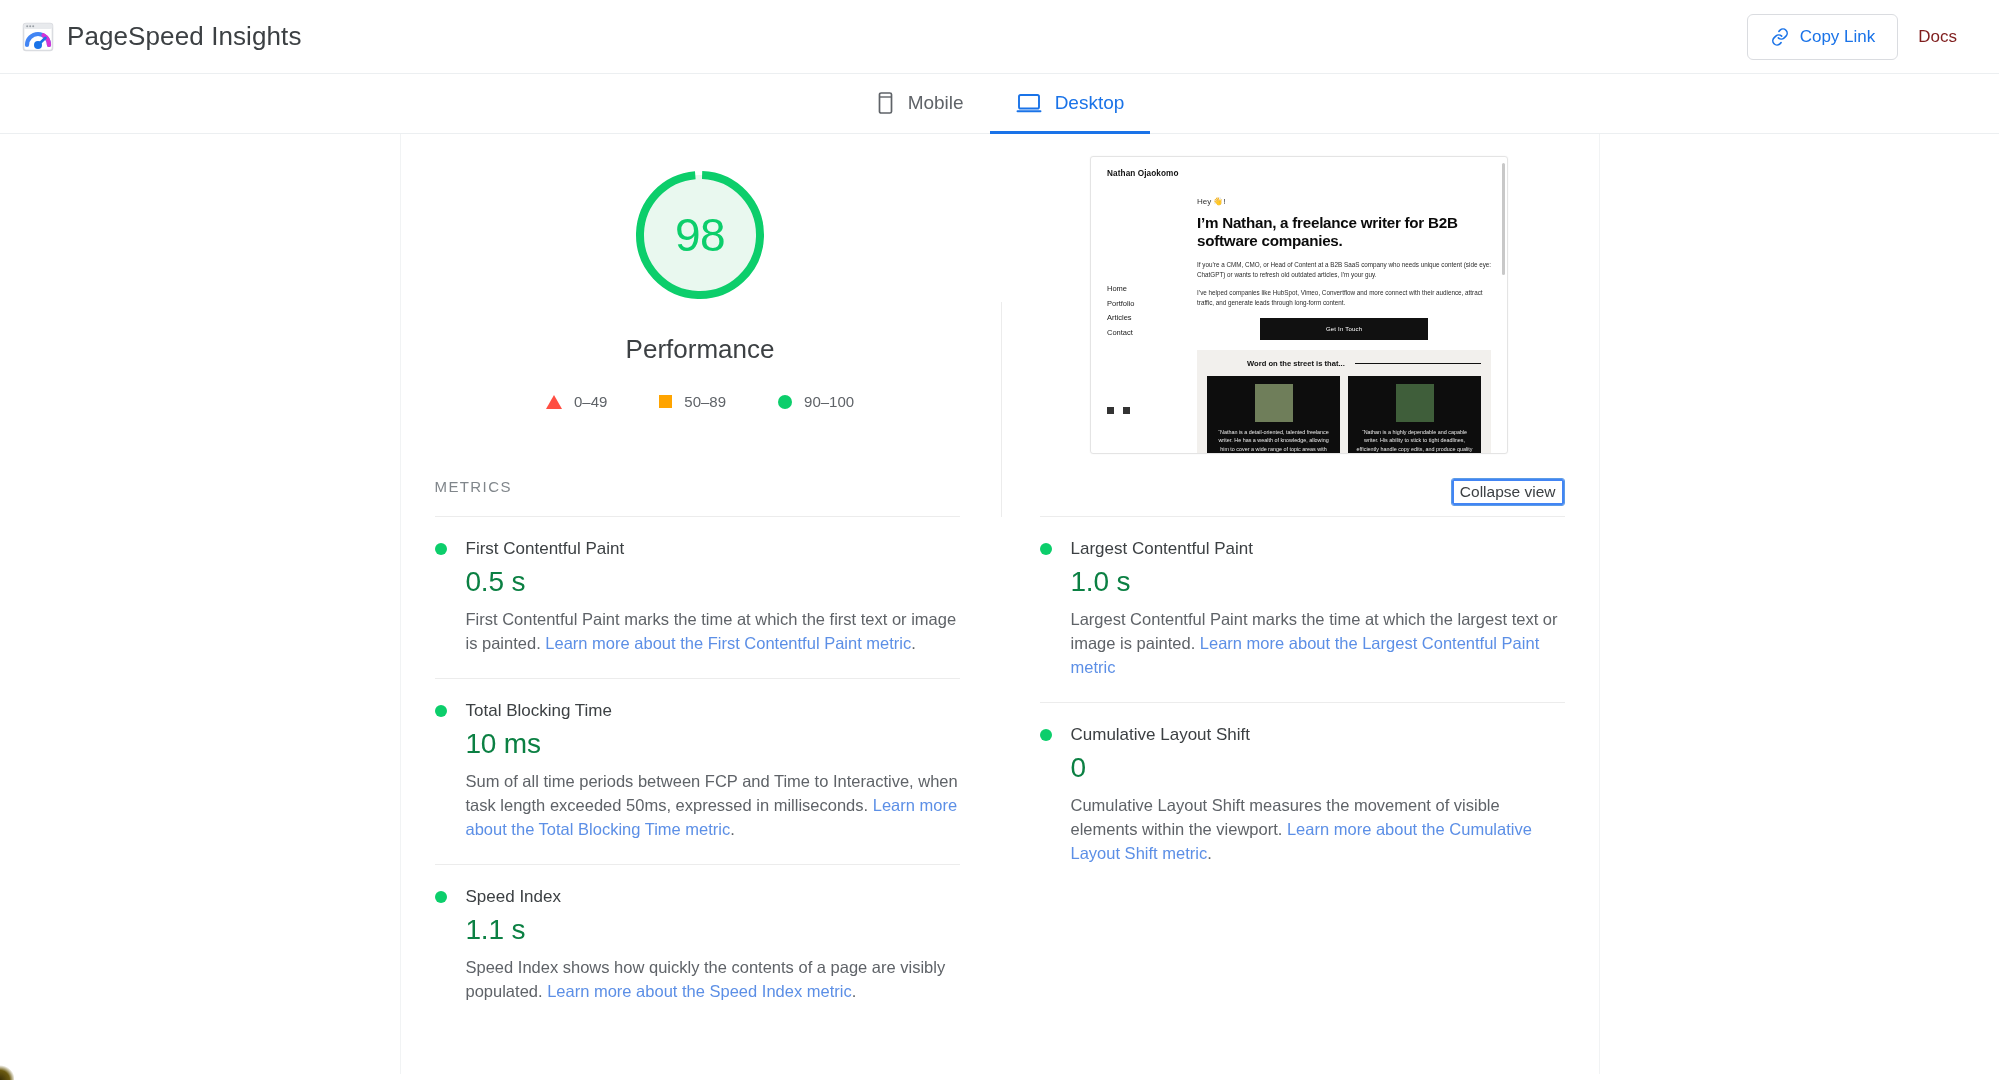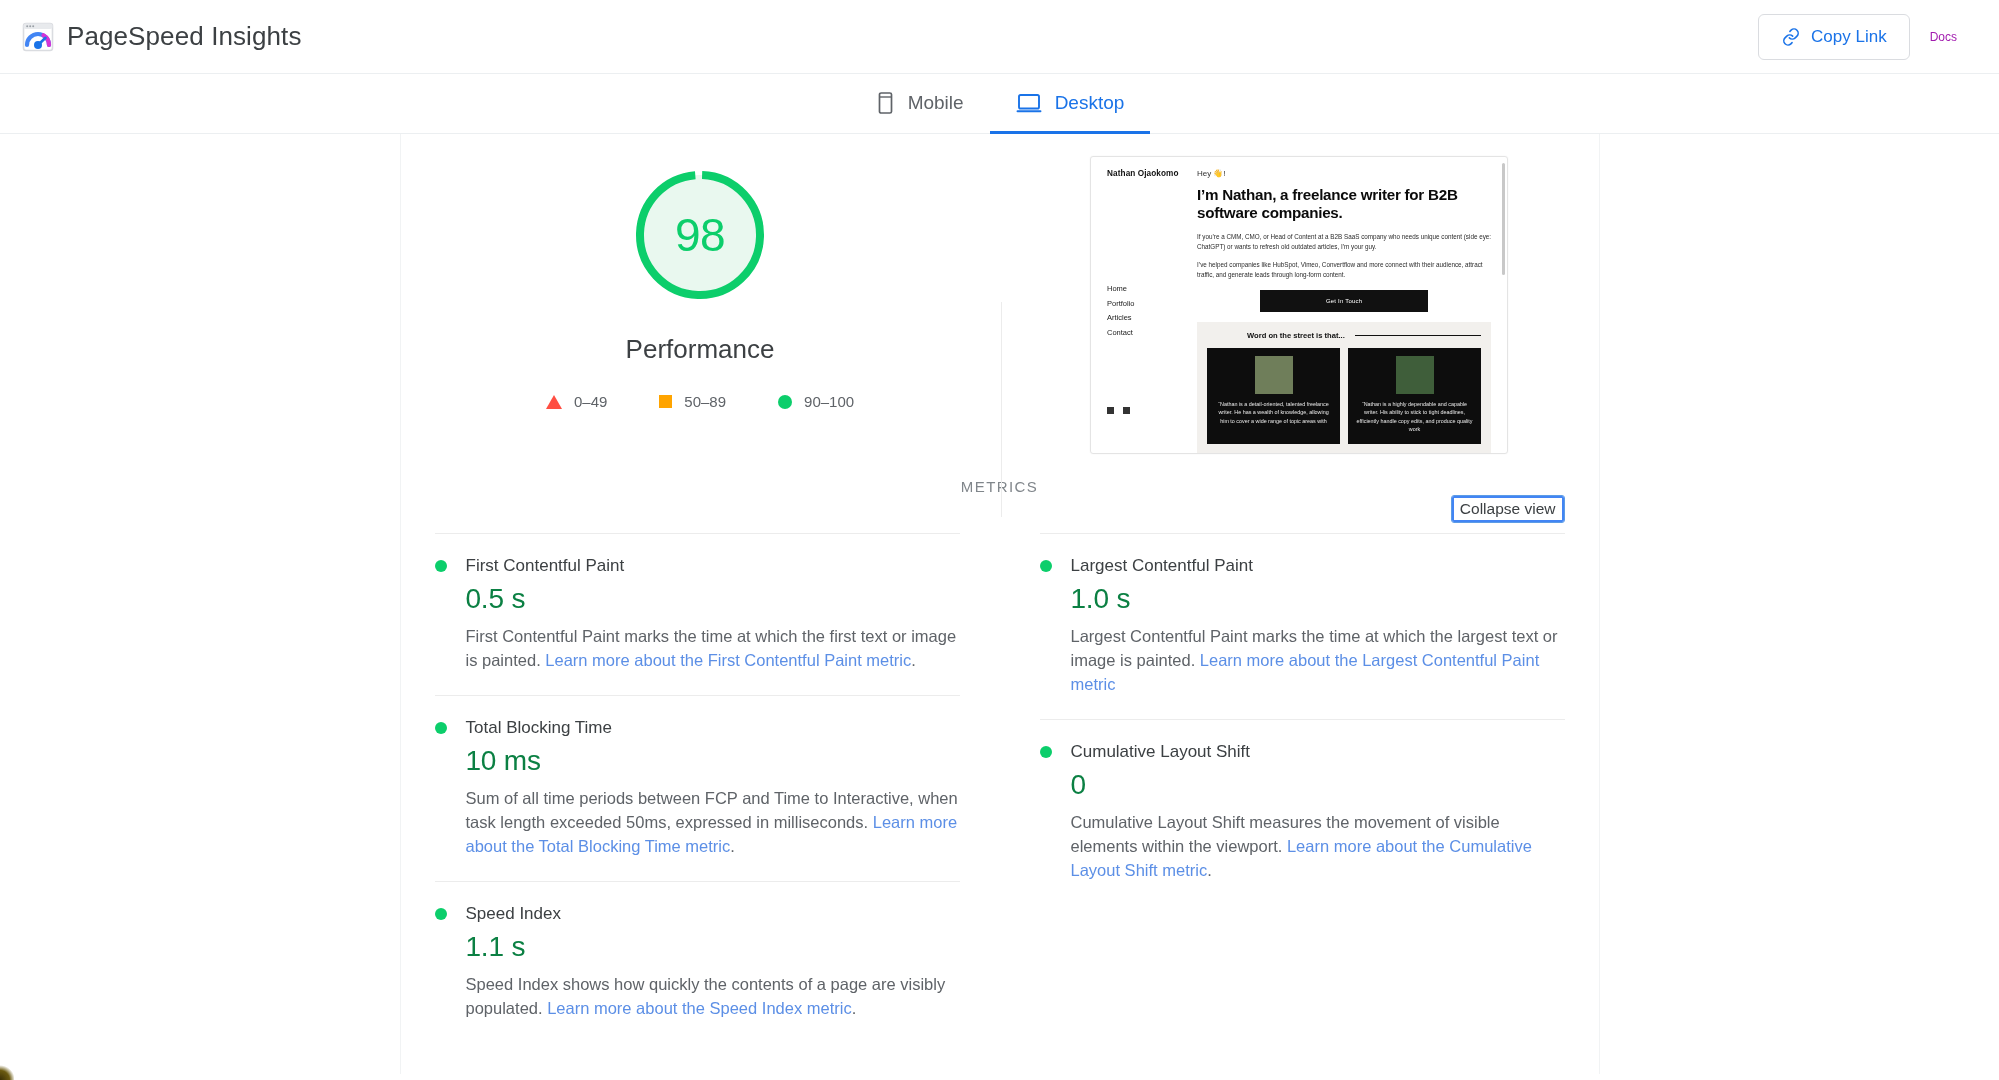--- a/index.html
+++ b/index.html
@@ -30,21 +30,21 @@
   .copy-link-btn {
     display: flex; align-items: center; gap: 10px;
     height: 46px; padding: 0 22px;
     border: 1px solid #dadce0; border-radius: 6px;
     background: #fff; cursor: pointer;
     color: #1a73e8; font-size: 17px;
     font-family: "Liberation Sans", sans-serif;
   }
   .link-icon { width: 20px; height: 20px; display:block; }
   .docs-link {
-    color: #a21caf; font-size: 12px; text-decoration: none;
+    color: #7f1d1d; font-size: 17px; text-decoration: none;
     padding: 0 14px; cursor: pointer;
   }
 
   
   .tabs {
     height: 60px;
     display: flex; justify-content: center; align-items: stretch;
     gap: 0;
     border-bottom: 1px solid #eceff1;
   }
@@ -126,21 +126,21 @@
     background: #fff; overflow: hidden; position: relative;
     box-shadow: 0 0 0 1px rgba(0,0,0,0.01);
   }
   .thumb-inner { position: absolute; inset: 0; padding: 12px 16px; overflow: hidden; }
   .t-row { display: flex; gap: 16px; }
   .t-sidebar { width: 74px; flex: 0 0 74px; }
   .t-name { font-size: 8.2px; color: #111; font-weight: 600; letter-spacing: .1px; }
   .t-nav { margin-top: 104px; font-size: 7.5px; color: #222; line-height: 1.95; }
   .t-social { margin-top: 66px; display: flex; gap: 9px; }
   .t-social i { width: 7px; height: 7px; background: #333; display: block; font-style: normal; }
-  .t-main { flex: 1; min-width: 0; }
+  .t-main { flex: 1; min-width: 0; margin-top: 28px; }
   .t-hey { font-size: 8px; color: #333; }
   .t-head {
     margin-top: 8px; font-size: 15.2px; line-height: 1.17;
     font-weight: 700; color: #0b0b0b; letter-spacing: -0.25px;
   }
   .t-para { margin-top: 10px; font-size: 6.3px; line-height: 1.6; color: #2b2b2b; }
   .t-para.second { margin-top: 8px; }
   .t-cta {
     margin: 10px auto 0 auto; width: 168px; height: 22px; background: #111;
     color: #fff; font-size: 6px; display: flex; align-items: center;
@@ -159,23 +159,22 @@
   .t-avatar.b { background: #3f5e3a; }
   .t-quote { margin-top: 6px; font-size: 5.4px; line-height: 1.55;
     color: #e8e8e8; text-align: center; }
   .thumb-scroll {
     position: absolute; right: 2px; top: 6px; width: 3px; height: 112px;
     background: #c8c8c8; border-radius: 2px;
   }
 
   
   .metrics-bar {
-    display: flex; align-items: center;
+    display: flex; 
     padding: 24px 34px 0 34px;
-    flex-direction: column;
   }
   .metrics-label {
     font-size: 15px; letter-spacing: 1.4px; color: #80868b;
   }
   .collapse-btn {
     margin-left: auto;
     font-size: 15.5px; color: #3c4043;
     background: #fff; border: 1px solid #5c9ce6;
     border-radius: 3px; padding: 4px 8px; cursor: pointer;
     outline: 2px solid #4285f4; outline-offset: -3px;

